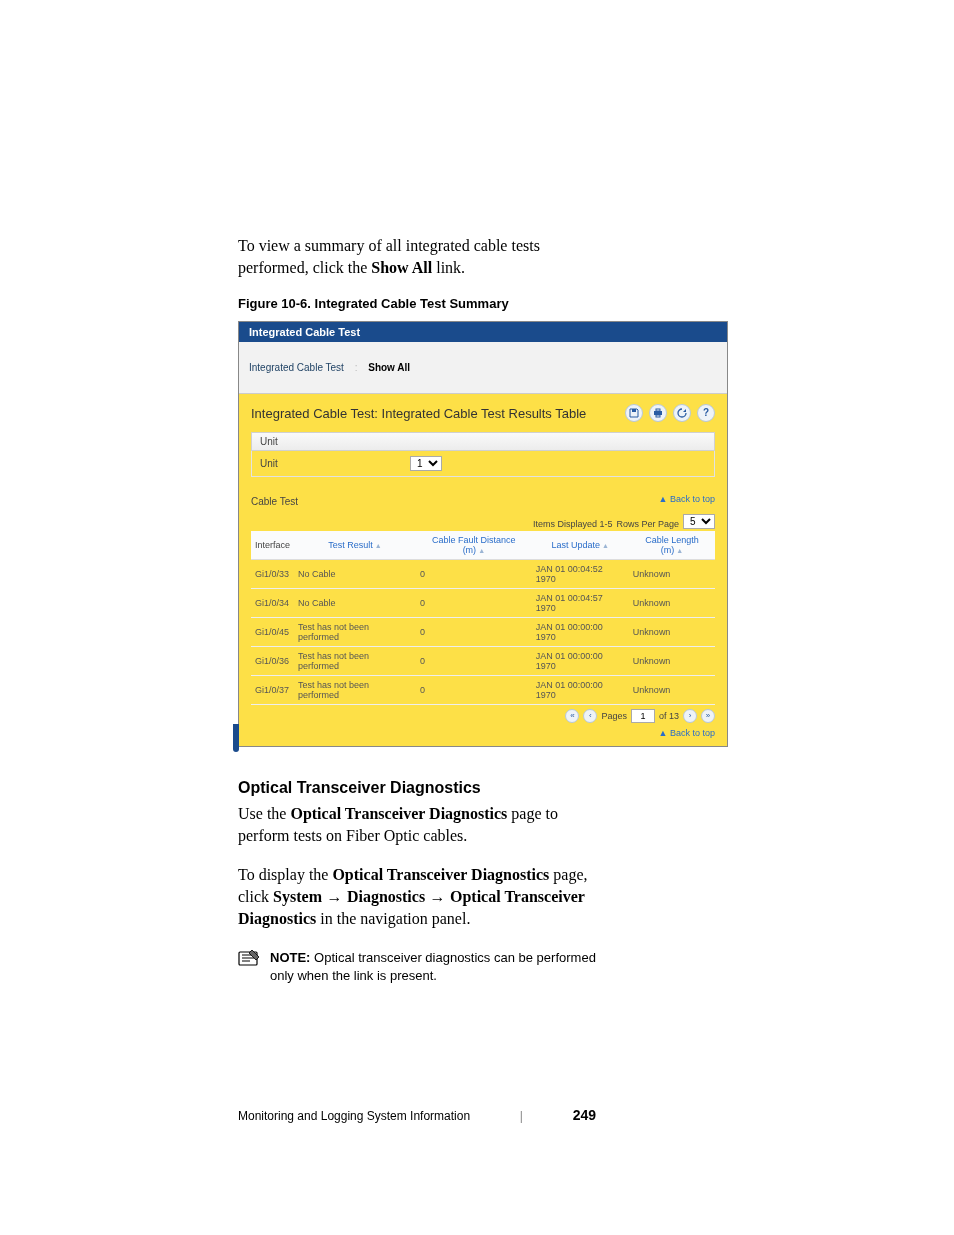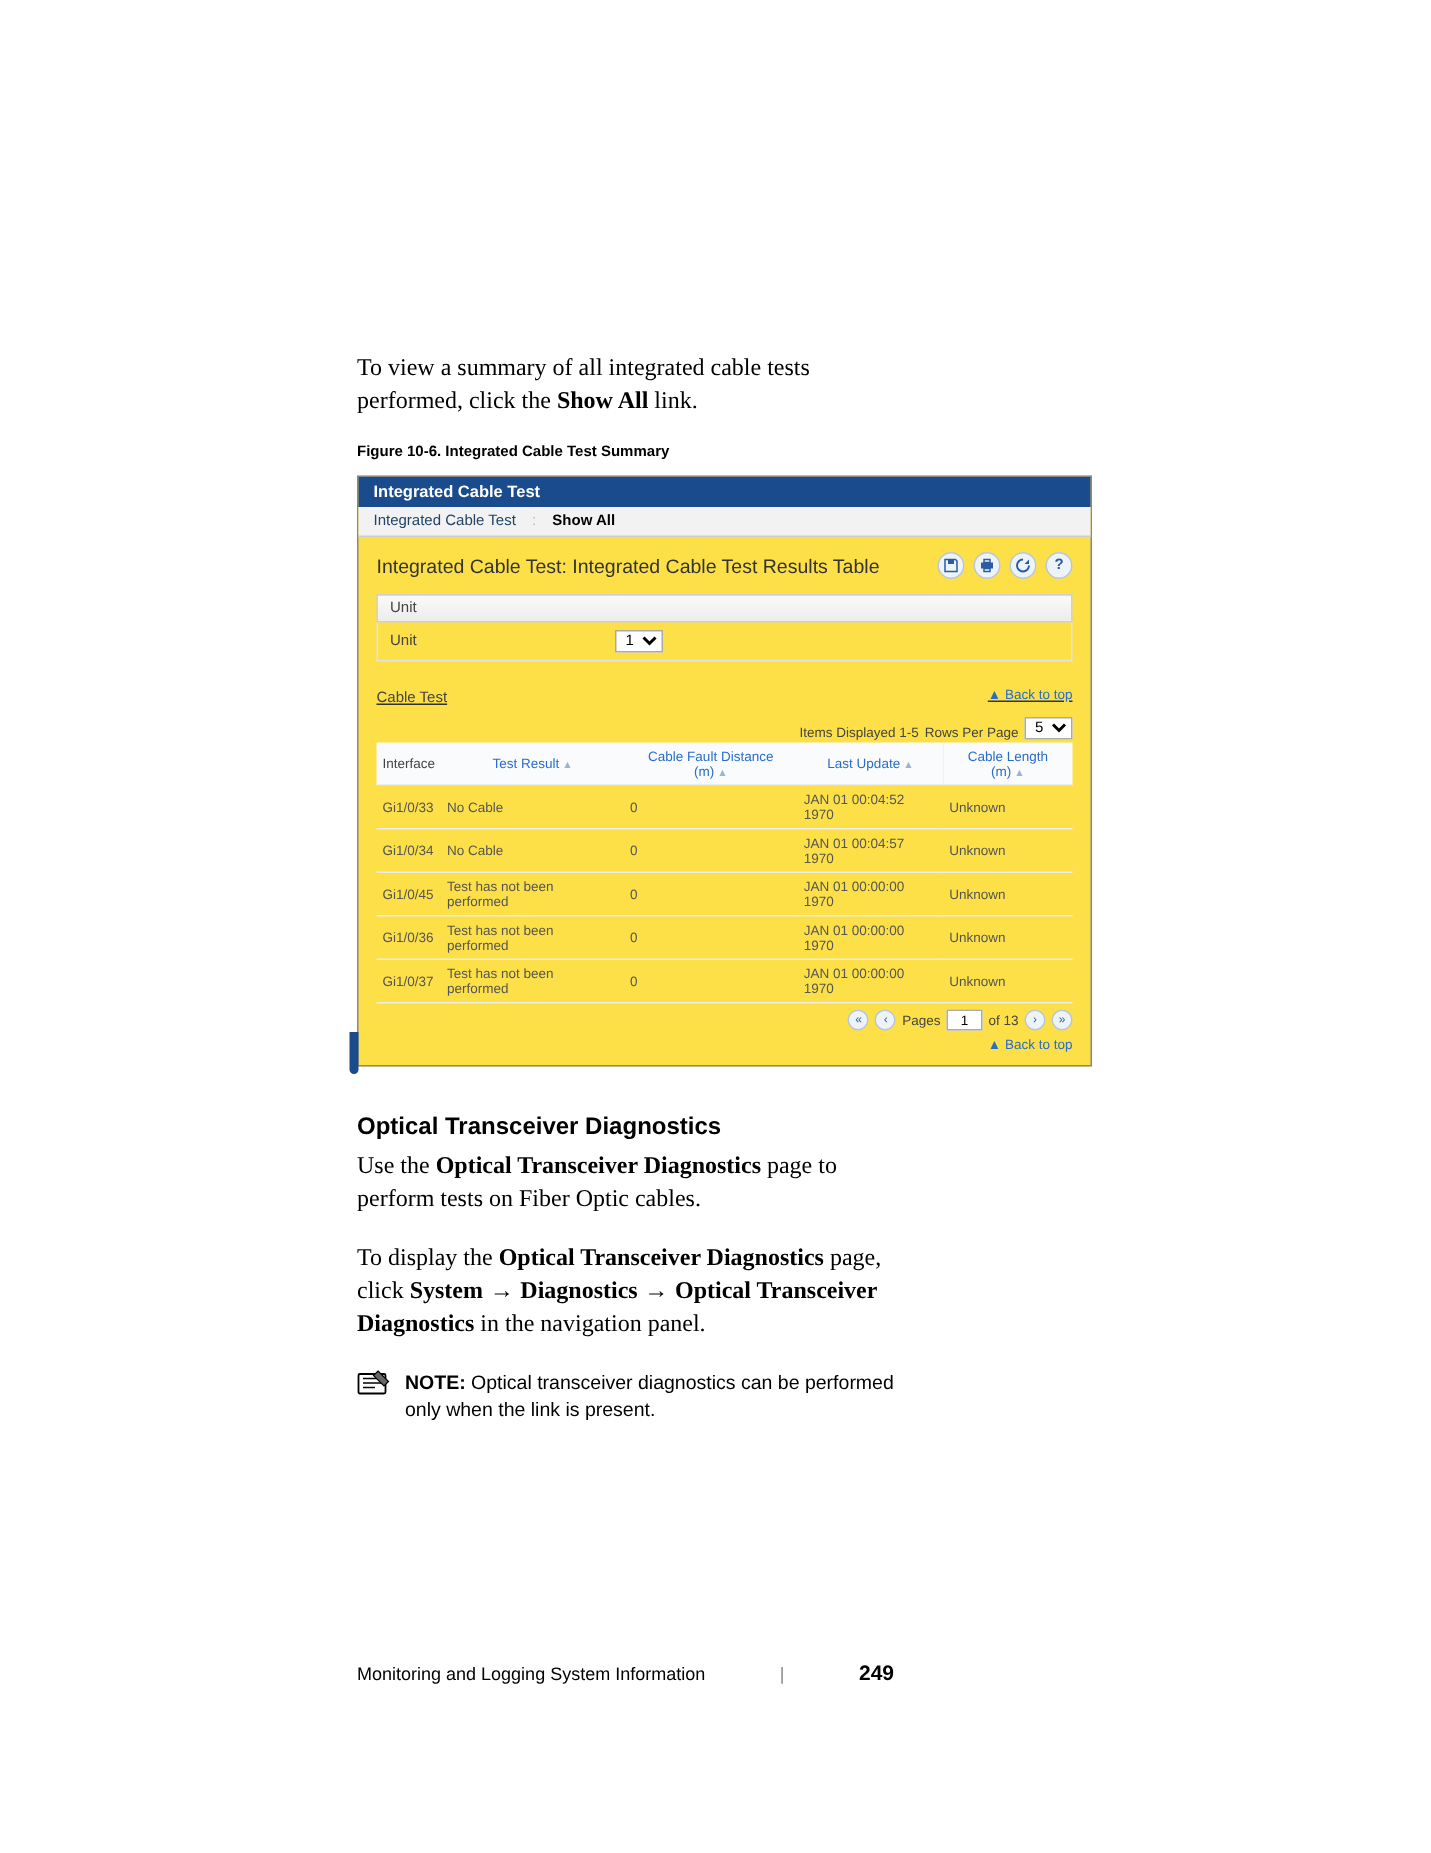--- a/index.html
+++ b/index.html
@@ -19,21 +19,21 @@
   }
   .body-text {
     font-size: 16px;
     line-height: 1.35;
     margin: 0 0 18px 0;
   }
   .bold { font-weight: bold; }
   .fig-caption {
     font-family: Arial, Helvetica, sans-serif;
     font-weight: bold;
-    font-size: 10px;
+    font-size: 13px;
     margin: 16px 0 10px 0;
   }
 
   
   .shot {
     width: 488px;
     border: 1px solid #888;
     background: #fde047;
     font-family: Arial, Helvetica, sans-serif;
     font-size: 10px;
@@ -53,21 +53,21 @@
   .tabbar {
     background: #1a4b8c;
     color: #fff;
     font-weight: bold;
     font-size: 11px;
     padding: 4px 10px;
   }
   .subtab {
     background: #f2f2f2;
     border-bottom: 1px solid #ccc;
-    padding: 4px 10px;
+    padding: 20px 10px;
     color: #246;
     font-size: 10px;
   }
   .subtab .sep { color: #bbb; margin: 0 8px; }
   .subtab .active { font-weight: bold; color: #000; }
   .shot-body { padding: 10px 12px 8px 12px; }
   .panel-title {
     font-size: 13px;
     color: #333;
     margin-bottom: 10px;
@@ -111,21 +111,20 @@
     font-size: 10px;
     border: 1px solid #aaa;
     background: #fff;
     padding: 0 2px;
   }
   .cable-head {
     display: flex;
     justify-content: flex-start;
     align-items: center;
     margin-top: 10px;
-    text-decoration: underline;
   }
   .backtop { color: #2a6dc9; font-size: 9px; }
   .meta-row {
     display: flex;
     justify-content: flex-end;
     align-items: flex-end;
     gap: 4px;
     font-size: 9px;
     color: #444;
     margin: 4px 0 2px 0;

